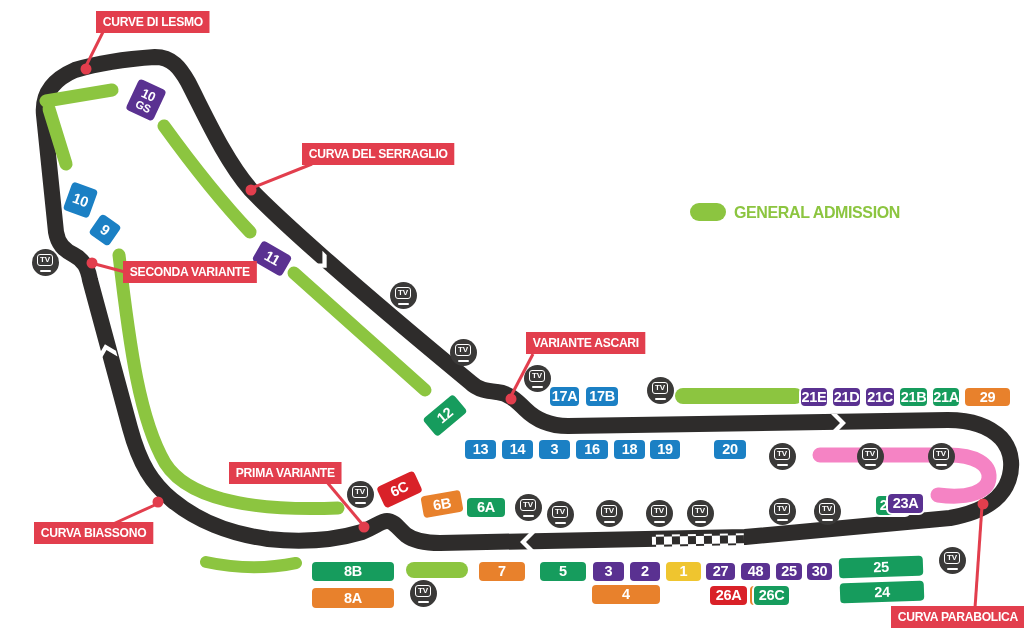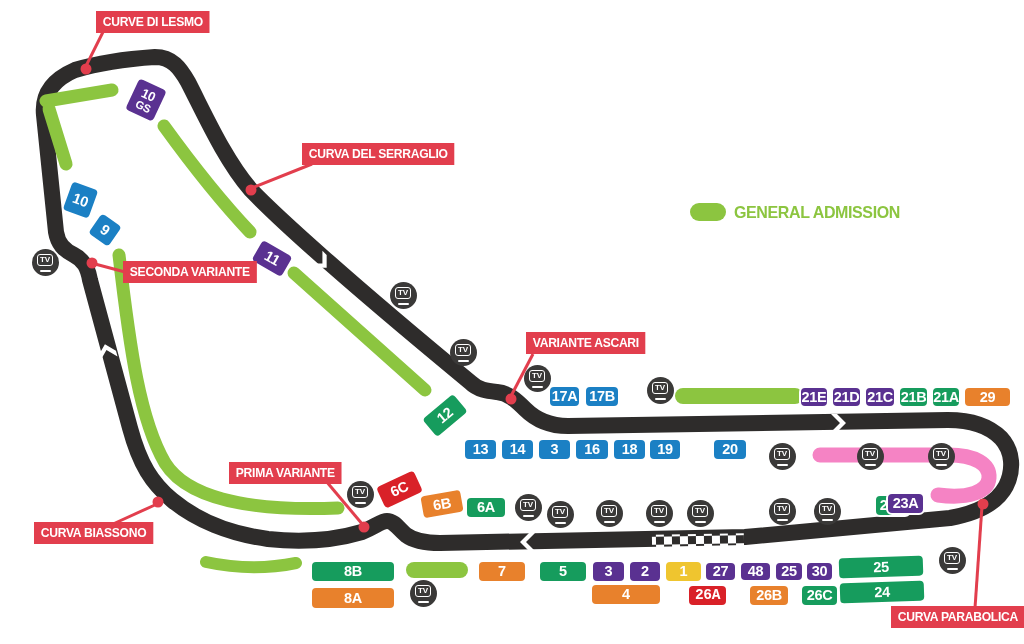--- a/index.html
+++ b/index.html
@@ -241,27 +241,27 @@
     </div>
     <div class="badge c-green" style="left: 837px; top: 555px; width: 88px; height: 24px; transform: rotate(-2deg);">
       <span>25</span>
     </div>
     <div class="badge c-orange" style="left: 310px; top: 586px; width: 86px; height: 24px;">
       <span>8A</span>
     </div>
     <div class="badge c-orange" style="left: 590px; top: 583px; width: 72px; height: 23px;">
       <span>4</span>
     </div>
-    <div class="badge c-red" style="left: 687px; top: 584px; width: 41px; height: 23px; font-family: Liberation Mono, monospace;">
+    <div class="badge c-red" style="left: 708px; top: 584px; width: 41px; height: 23px;">
       <span>26A</span>
     </div>
     <div class="badge c-orange" style="left: 748px; top: 584px; width: 42px; height: 23px;">
       <span>26B</span>
     </div>
-    <div class="badge c-green" style="left: 800px; top: 584px; width: 39px; height: 23px; text-align: center;">
+    <div class="badge c-green" style="left: 752px; top: 584px; width: 39px; height: 23px; text-align: center;">
       <span>26C</span>
     </div>
     <div class="badge c-green" style="left: 838px; top: 580px; width: 88px; height: 24px; transform: rotate(-2deg);">
       <span>24</span>
     </div>
     <div class="tv" style="left: 31.5px; top: 248.5px;">
       <span class="screen">TV</span>
     </div>
     <div class="tv" style="left: 389.5px; top: 281.5px;">
       <span class="screen">TV</span>

